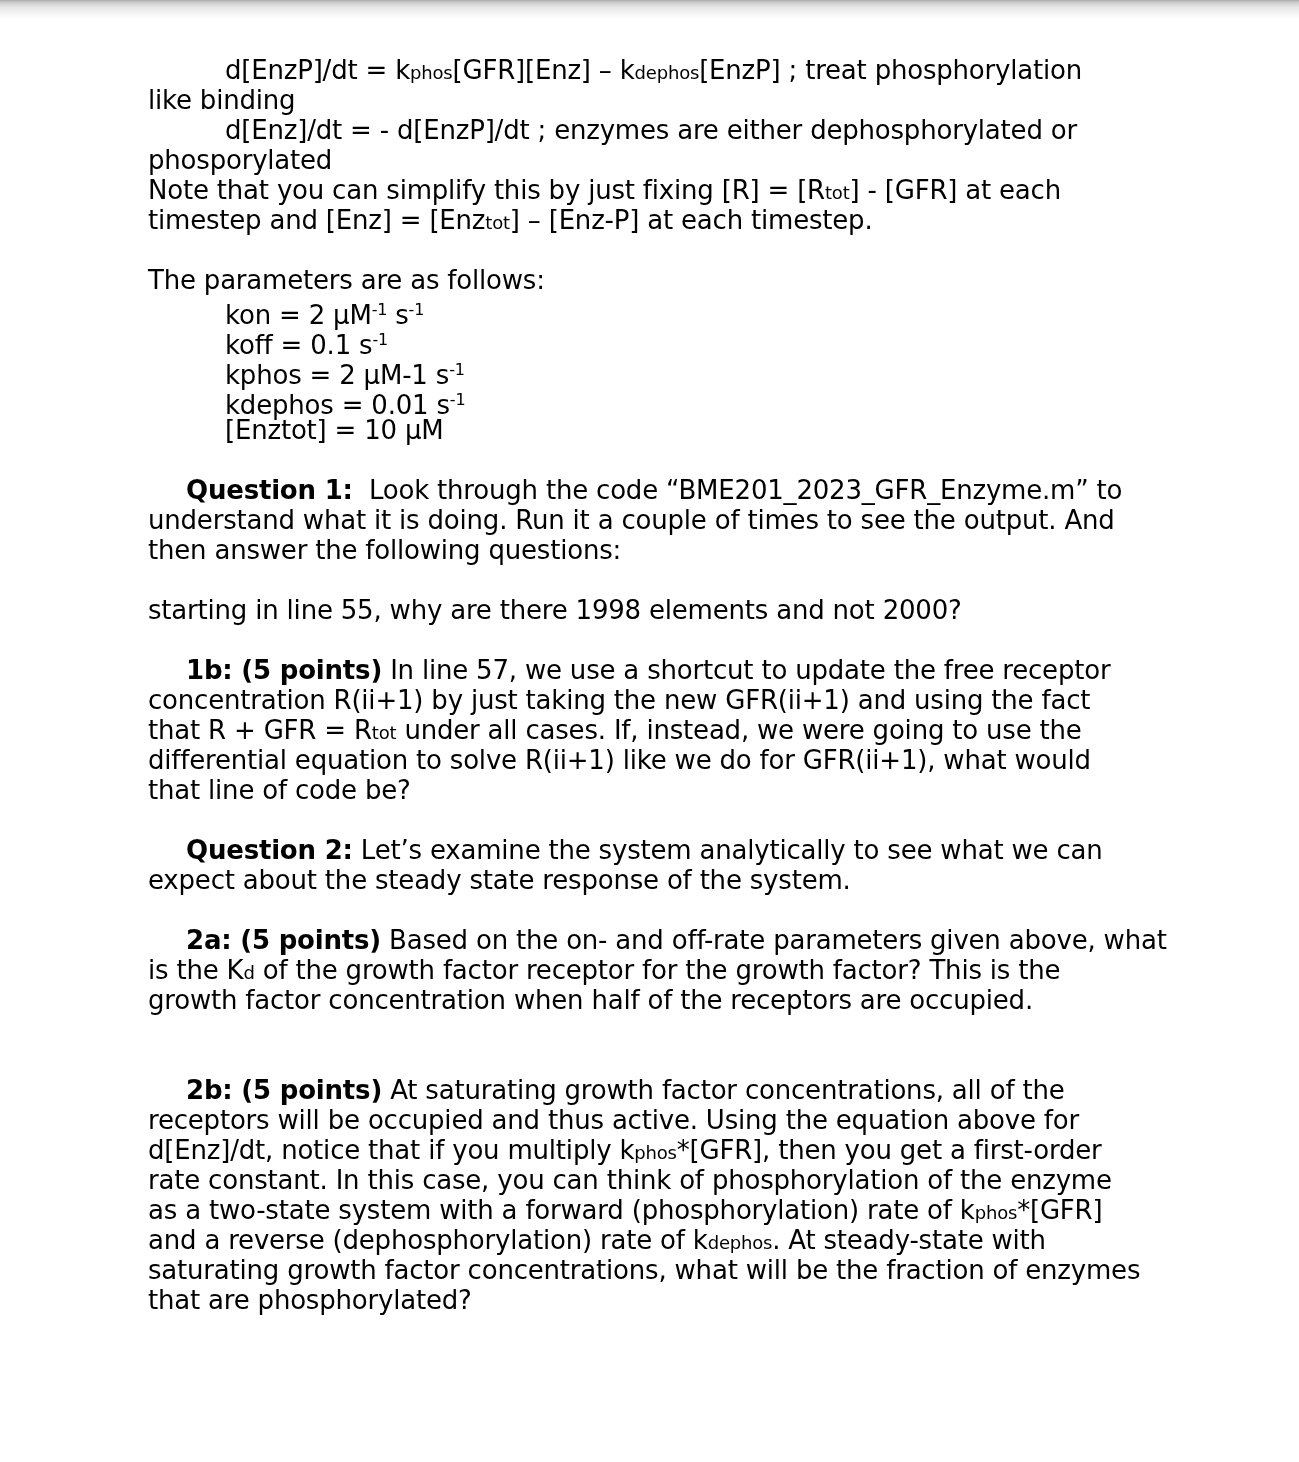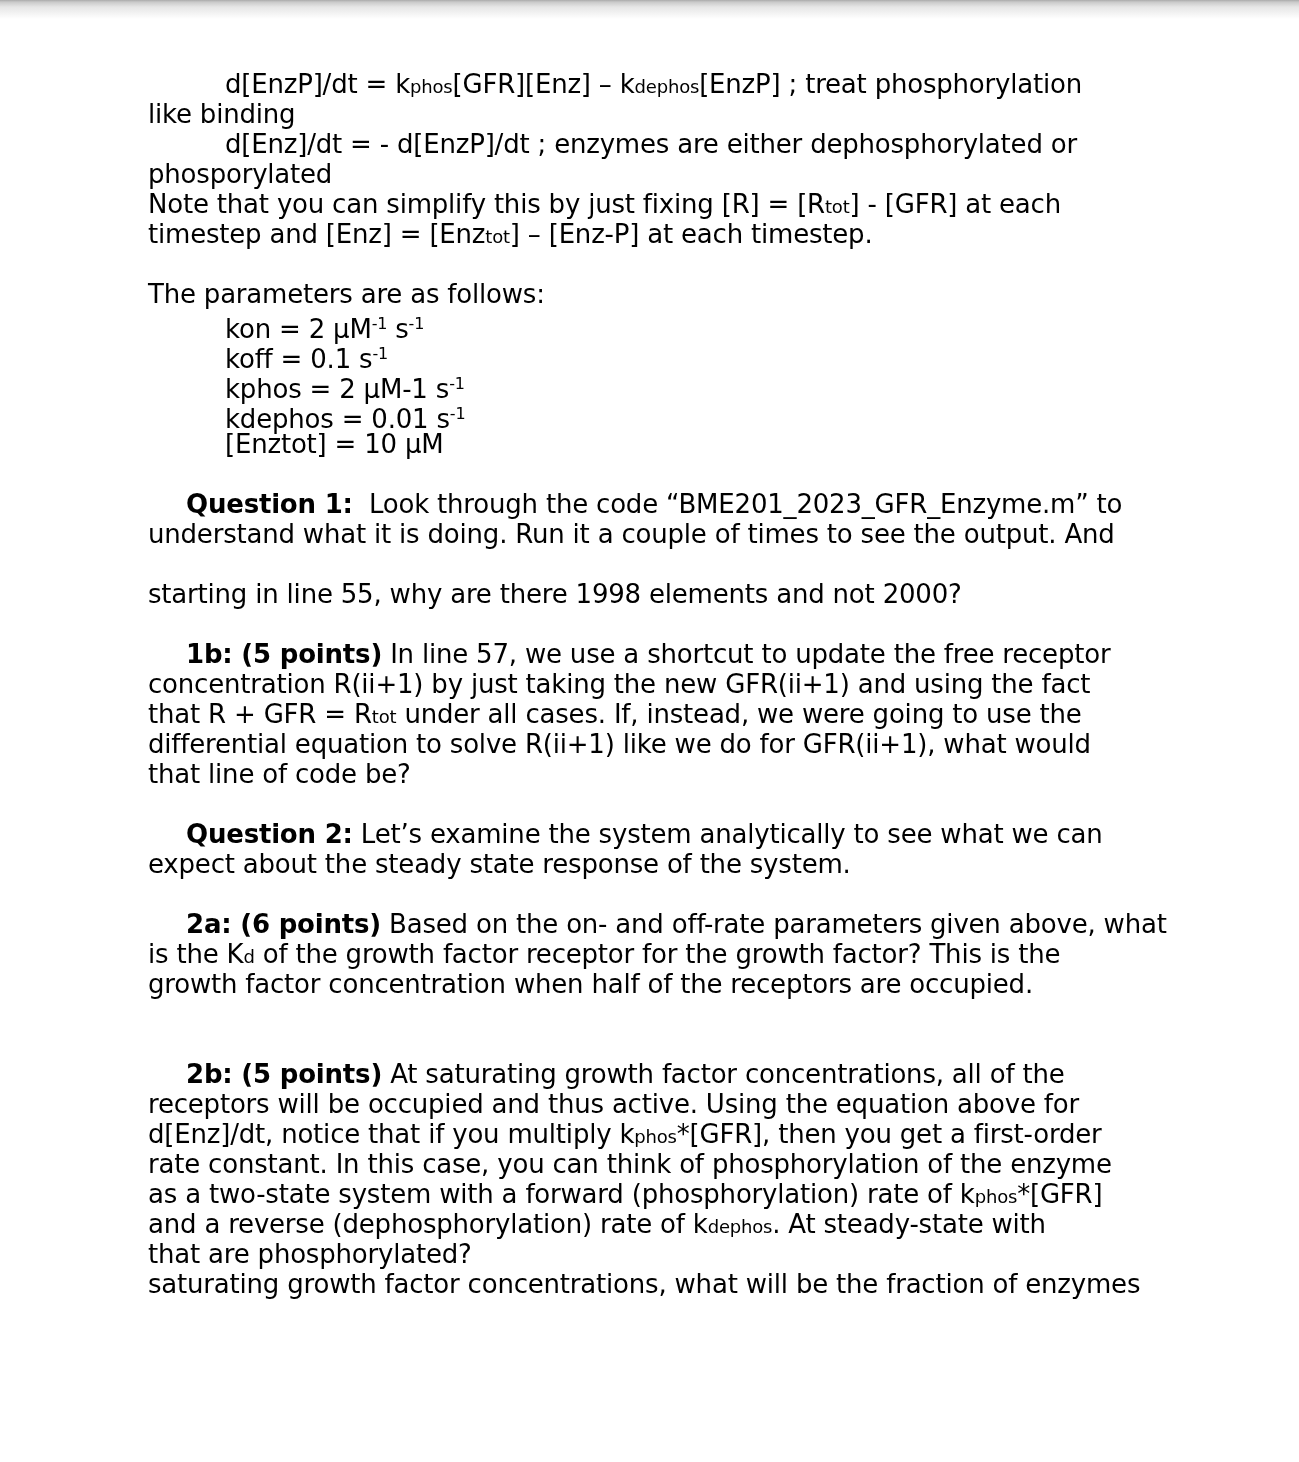--- a/index.html
+++ b/index.html
@@ -23,21 +23,21 @@
   
   .top-shade {
     position: absolute;
     top: 0; left: 0;
     width: 100%;
     height: 20px;
     background: linear-gradient(to bottom, #aaaaaa 0px, #c9c9c9 2px, #e6e6e6 7px, #ffffff 19px);
   }
   .doc {
     position: absolute;
-    top: 69px;
+    top: 55px;
     left: 148px;
     width: 1030px;
   }
   .line {
     font-size: 26px;
     line-height: 30px;
     height: 30px;
     white-space: pre;
     letter-spacing: -0.2px;
   }
@@ -67,39 +67,40 @@
       <div class="line blank"></div>
       <div class="line"><span class="run normal">The parameters are as follows:</span></div>
       <div class="line indent"><span class="run normal">kon = 2 μM</span><span class="run sup">-1</span><span class="run normal"> s</span><span class="run sup">-1</span></div>
       <div class="line indent"><span class="run normal">koff = 0.1 s</span><span class="run sup">-1</span></div>
       <div class="line indent"><span class="run normal">kphos = 2 μM-1 s</span><span class="run sup">-1</span></div>
       <div class="line indent"><span class="run normal">kdephos = 0.01 s</span><span class="run sup">-1</span></div>
       <div class="line indent"><span class="run normal">[Enztot] = 10 μM</span></div>
       <div class="line blank"></div>
       <div class="line"><span class="run bold">Question 1:</span><span class="run normal">  Look through the code “BME201_2023_GFR_Enzyme.m” to</span></div>
       <div class="line"><span class="run normal">understand what it is doing. Run it a couple of times to see the output. And</span></div>
+      <div class="line"><span class="run normal">then answer the following questions:</span></div>
       <div class="line blank"></div>
       <div class="line"><span class="run normal">starting in line 55, why are there 1998 elements and not 2000?</span></div>
       <div class="line blank"></div>
       <div class="line"><span class="run bold">1b: (5 points)</span><span class="run normal"> In line 57, we use a shortcut to update the free receptor</span></div>
       <div class="line"><span class="run normal">concentration R(ii+1) by just taking the new GFR(ii+1) and using the fact</span></div>
       <div class="line"><span class="run normal">that R + GFR = R</span><span class="run small">tot</span><span class="run normal"> under all cases. If, instead, we were going to use the</span></div>
       <div class="line"><span class="run normal">differential equation to solve R(ii+1) like we do for GFR(ii+1), what would</span></div>
       <div class="line"><span class="run normal">that line of code be?</span></div>
       <div class="line blank"></div>
       <div class="line"><span class="run bold">Question 2:</span><span class="run normal"> Let’s examine the system analytically to see what we can</span></div>
       <div class="line"><span class="run normal">expect about the steady state response of the system.</span></div>
       <div class="line blank"></div>
-      <div class="line"><span class="run bold">2a: (6 points)</span><span class="run normal"> Based on the on- and off-rate parameters given above, what</span></div>
+      <div class="line"><span class="run bold">2a: (5 points)</span><span class="run normal"> Based on the on- and off-rate parameters given above, what</span></div>
       <div class="line"><span class="run normal">is the K</span><span class="run small">d</span><span class="run normal"> of the growth factor receptor for the growth factor? This is the</span></div>
       <div class="line"><span class="run normal">growth factor concentration when half of the receptors are occupied.</span></div>
       <div class="line blank"></div>
       <div class="line blank"></div>
       <div class="line"><span class="run bold">2b: (5 points)</span><span class="run normal"> At saturating growth factor concentrations, all of the</span></div>
       <div class="line"><span class="run normal">receptors will be occupied and thus active. Using the equation above for</span></div>
       <div class="line"><span class="run normal">d[Enz]/dt, notice that if you multiply k</span><span class="run small">phos</span><span class="run normal">*[GFR], then you get a first-order</span></div>
       <div class="line"><span class="run normal">rate constant. In this case, you can think of phosphorylation of the enzyme</span></div>
       <div class="line"><span class="run normal">as a two-state system with a forward (phosphorylation) rate of k</span><span class="run small">phos</span><span class="run normal">*[GFR]</span></div>
       <div class="line"><span class="run normal">and a reverse (dephosphorylation) rate of k</span><span class="run small">dephos</span><span class="run normal">. At steady-state with</span></div>
+      <div class="line"><span class="run normal">saturating growth factor concentrations, what will be the fraction of enzymes</span></div>
       <div class="line"><span class="run normal">that are phosphorylated?</span></div>
-      <div class="line"><span class="run normal">saturating growth factor concentrations, what will be the fraction of enzymes</span></div>
     </div>
 </div>
 
 </body></html>

